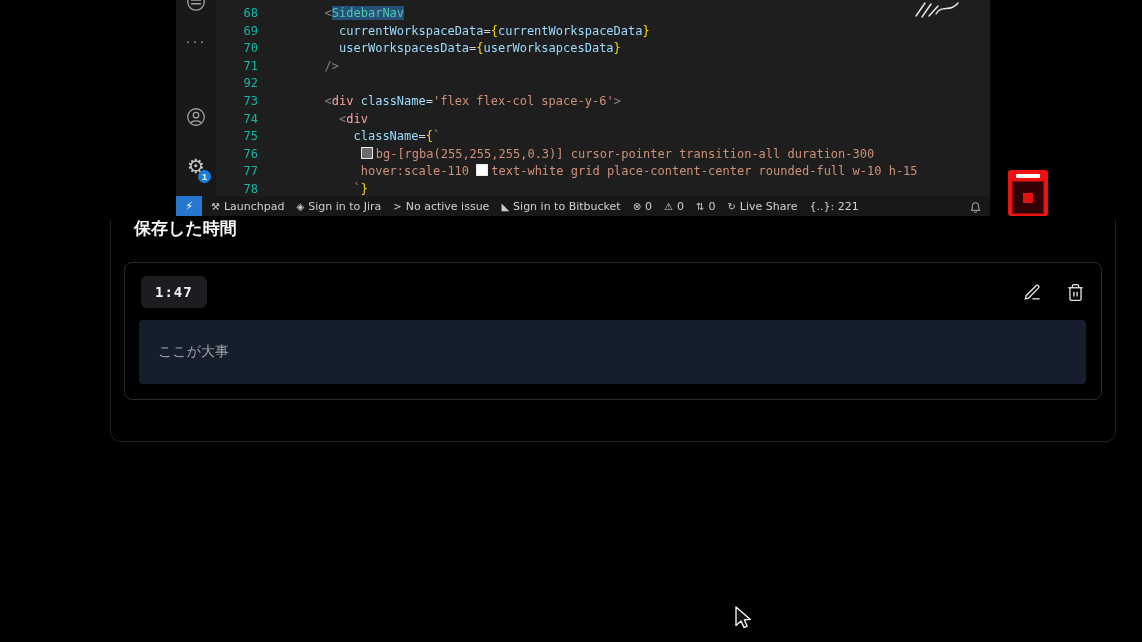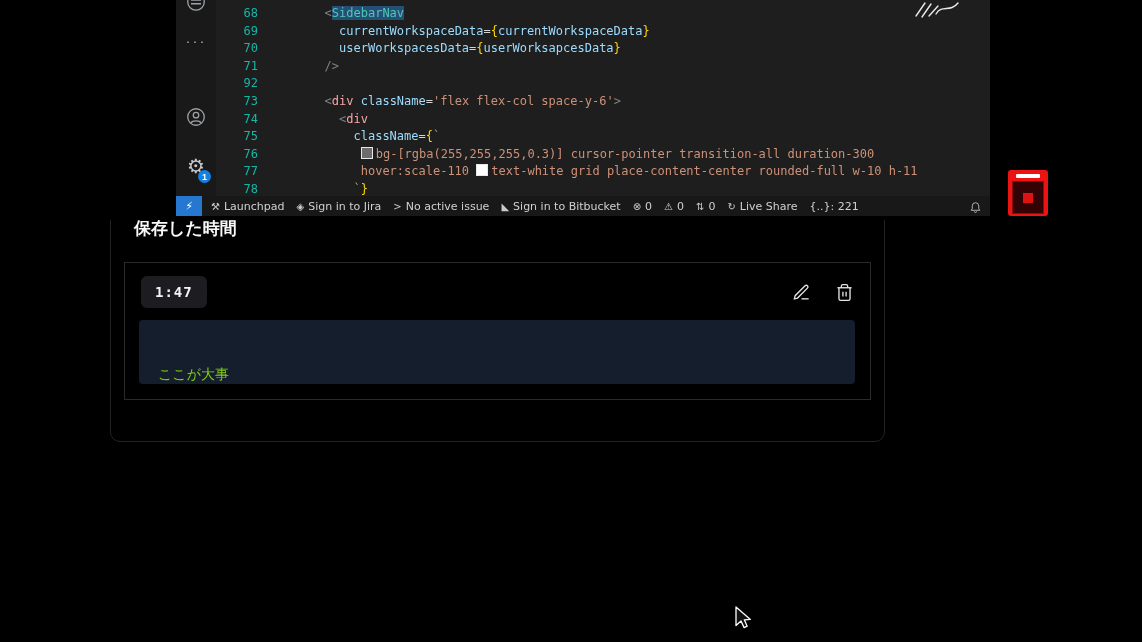--- a/index.html
+++ b/index.html
@@ -41,50 +41,50 @@
   .sb-glyph{font-size:10px;color:#c9c9c9;}
   .sb-bell{margin-left:auto;margin-right:8px;display:flex;align-items:center;}
   .sb-bell svg{stroke:#d0d0d0;fill:none;stroke-width:1.5;}
 
   .channel-logo{position:absolute;left:1008px;top:170px;width:40px;height:46px;background:#ec1313;border-radius:3px;box-sizing:border-box;padding:4px 4px 3px;}
   .logo-txt{height:4px;background:#fff;border-radius:1px;width:75%;margin:0 auto;}
   .logo-panel{margin-top:3px;height:31px;background:#330204;border:1px solid #8a0d0d;display:flex;align-items:center;justify-content:center;}
   .logo-sq{width:10px;height:10px;background:#e01212;}
 
   
-  .panel{margin-left:110px;width:775px;box-sizing:border-box;border:1px solid #232327;border-radius:10px;background:#000;}
+  .panel{margin-left:110px;width:1006px;box-sizing:border-box;border:1px solid #232327;border-radius:10px;background:#000;}
   .controls{margin-top:20px;height:64px;display:flex;align-items:center;padding:0 15px;}
   .select{display:flex;align-items:center;justify-content:space-between;background:#0b0b0d;border:1px solid #29292e;
           border-radius:8px;height:36px;padding:0 12px;box-sizing:border-box;font-size:13px;cursor:pointer;}
   .zoom-select{width:97px;color:#9ca3ab;}
   .chev svg{stroke:#6a6a72;fill:none;stroke-width:2;display:block;}
   .skip-btn{height:34px;background:#17171a;border:none;border-radius:8px;color:#dcdcdf;font-size:13px;
             display:flex;align-items:center;gap:7px;padding:0 13px;cursor:pointer;font-family:inherit;}
   .skip-back{margin-left:21px;}
   .skip-fwd{margin-left:11px;}
   .split-select{width:100px;height:38px;margin-left:auto;color:#d6d6da;border-color:#4a4a52;
                 box-shadow:0 0 0 3px rgba(95,95,105,0.35);}
 
   .pin-panel{margin-top:16px;padding:16px 13px;}
   .pin-row{height:50px;background:#101014;border-radius:8px;display:flex;align-items:center;padding:0 17px;}
   .pin-text{font-size:14px;color:#8d8d96;}
   .pin-time{color:#c9c9cf;font-weight:700;margin-right:2px;}
   .add-btn{margin-left:auto;background:none;border:none;color:#9a9aa3;font-size:19px;cursor:pointer;line-height:1;}
 
   .saved-panel{margin-top:8px;padding:16px 13px 20px;min-height:250px;}
   .saved-title{margin:8px 0 0 10px;font-size:17px;color:#fafafa;font-weight:700;}
-  .saved-card{margin-top:22px;border:1px solid #29292e;border-radius:0;}
+  .saved-card{margin-top:22px;border:1px solid #29292e;border-radius:8px;}
   .card-head{display:flex;align-items:center;padding:13px 16px 12px;}
   .time-badge{background:#1c1c21;border-radius:6px;padding:8px 14px;font-family:"DejaVu Sans Mono",monospace;
               font-size:14px;font-weight:700;color:#f4f4f5;letter-spacing:1px;cursor:pointer;}
   .card-actions{margin-left:auto;display:flex;gap:24px;}
   .icon-btn{background:none;border:none;padding:0;color:#e4e4e7;cursor:pointer;display:flex;}
   .icon-btn svg{stroke:currentColor;fill:none;stroke-width:1.7;}
-  .note-area{margin:0 15px 15px 14px;height:64px;background:#151e2c;border-radius:4px;display:flex;align-items:flex-end;
-             padding-left:19px;font-size:14px;color:#84cc16;}
+  .note-area{margin:0 15px 15px 14px;height:64px;background:#151e2c;border-radius:4px;display:flex;align-items:center;
+             padding-left:19px;font-size:14px;color:#a3a3a3;}
 
   .mouse-cursor{position:absolute;left:733px;top:605px;pointer-events:none;}
 </style>
 </head>
 <body>
 
 <div class="video-strip">
   <div class="video-frame">
     <div class="vscode">
 
@@ -142,21 +142,21 @@
             <div class="code-line">
               <span class="line-num">75</span>
               <span class="line-content"><span class="tk-pl">           </span><span class="tk-at">className</span><span class="tk-op">=</span><span class="tk-br">{</span><span class="tk-st">`</span></span>
             </div>
             <div class="code-line">
               <span class="line-num">76</span>
               <span class="line-content"><span class="tk-pl">            </span><span class="swatch" style="background: rgba(255, 255, 255, 0.35);"></span><span class="tk-st">bg-[rgba(255,255,255,0.3)] cursor-pointer transition-all duration-300</span></span>
             </div>
             <div class="code-line">
               <span class="line-num">77</span>
-              <span class="line-content"><span class="tk-pl">            </span><span class="tk-st">hover:scale-110 </span><span class="swatch" style="background: rgb(255, 255, 255);"></span><span class="tk-st">text-white grid place-content-center rounded-full w-10 h-11</span></span>
+              <span class="line-content"><span class="tk-pl">            </span><span class="tk-st">hover:scale-110 </span><span class="swatch" style="background: rgb(255, 255, 255);"></span><span class="tk-st">text-white grid place-content-center rounded-full w-10 h-15</span></span>
             </div>
             <div class="code-line">
               <span class="line-num">78</span>
               <span class="line-content"><span class="tk-pl">           </span><span class="tk-st">`</span><span class="tk-br">}</span></span>
             </div>
           </div>
       </div>
 
       <svg class="scribble" viewBox="0 0 52 22">
         <path d="M5 16 L14 3 M11 17 L20 4 M18 16 L27 6 M25 14 C31 4 39 13 47 3" stroke="#e8e8e8" stroke-width="1.4" fill="none" stroke-linecap="round"></path>

